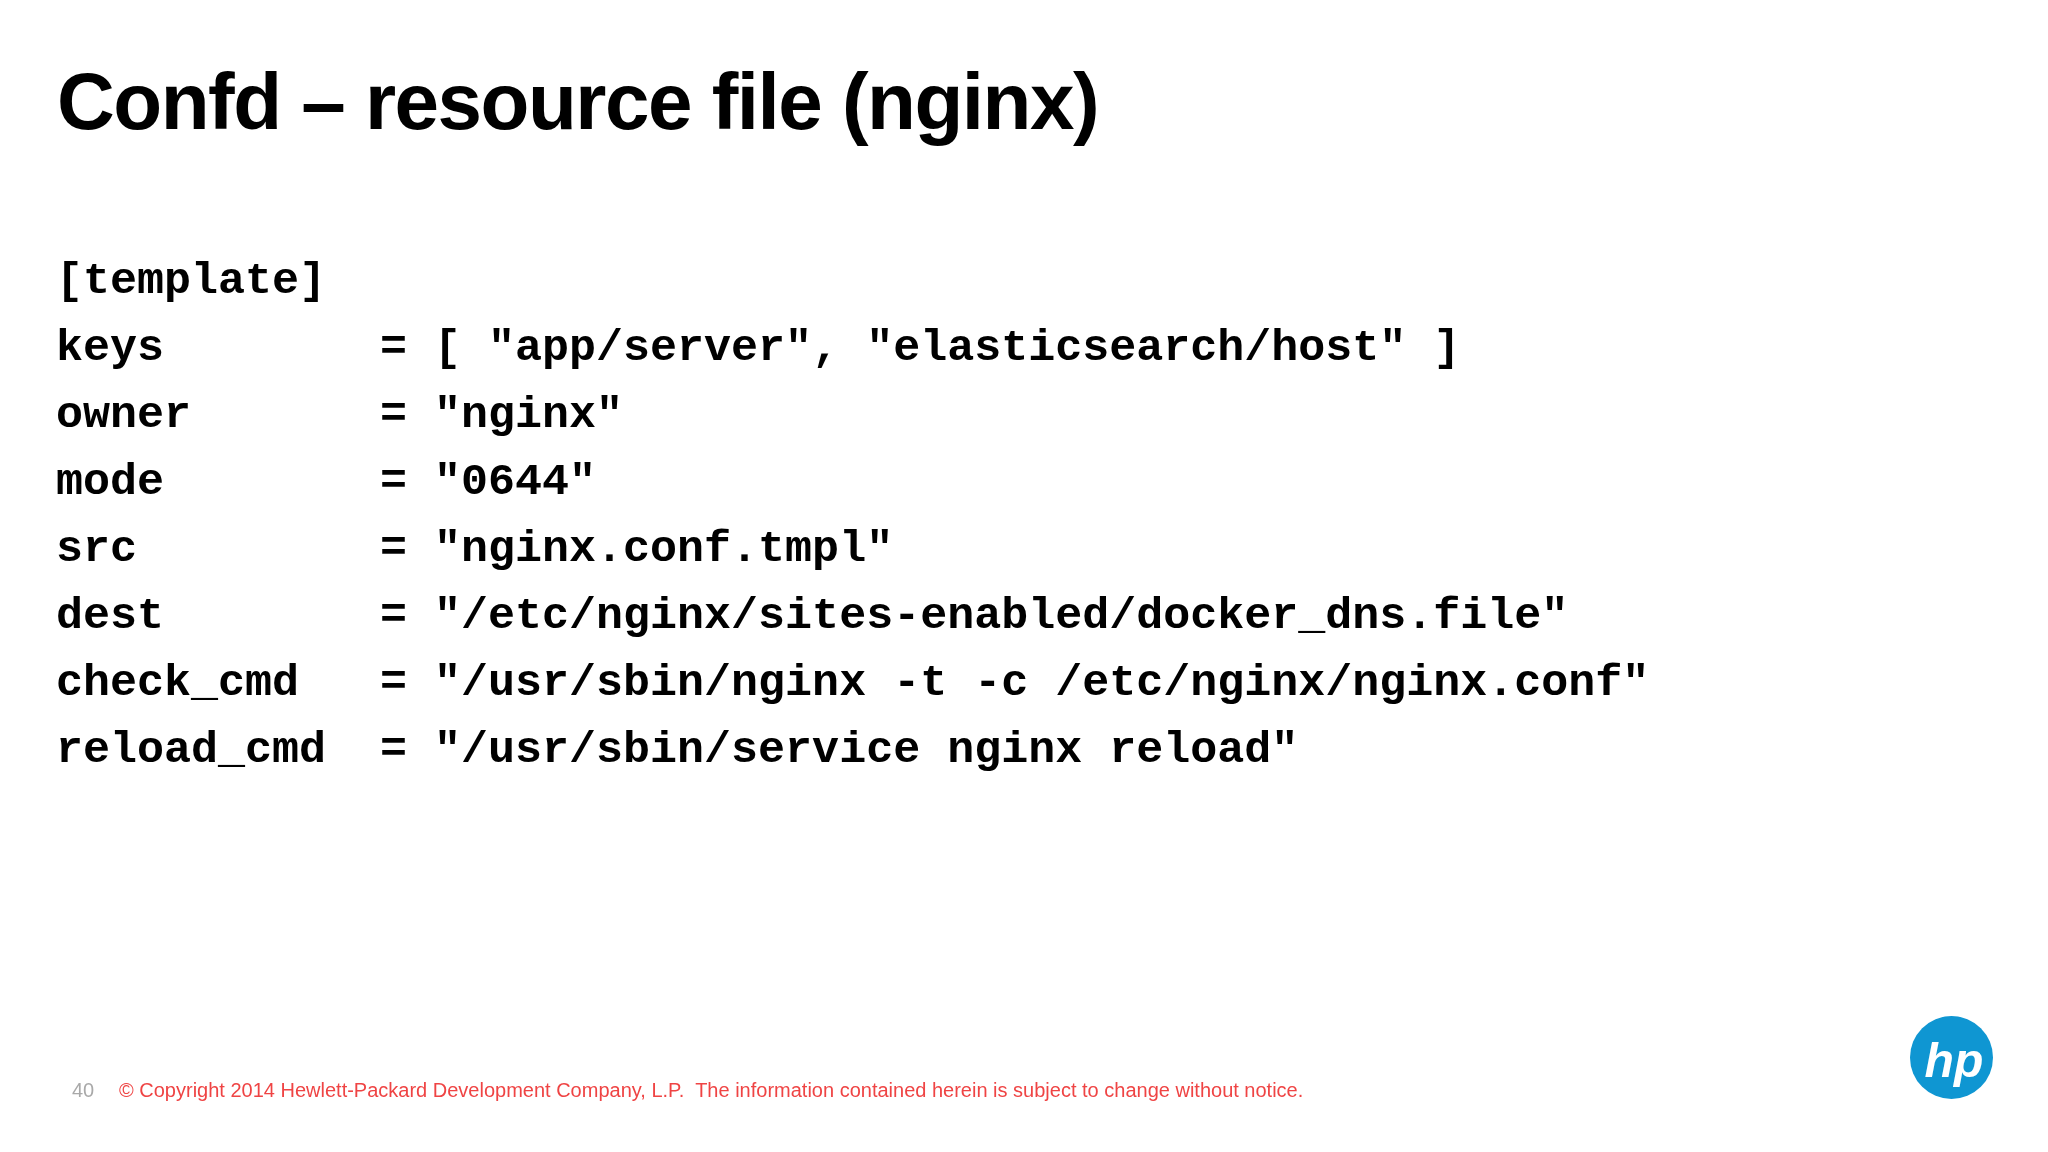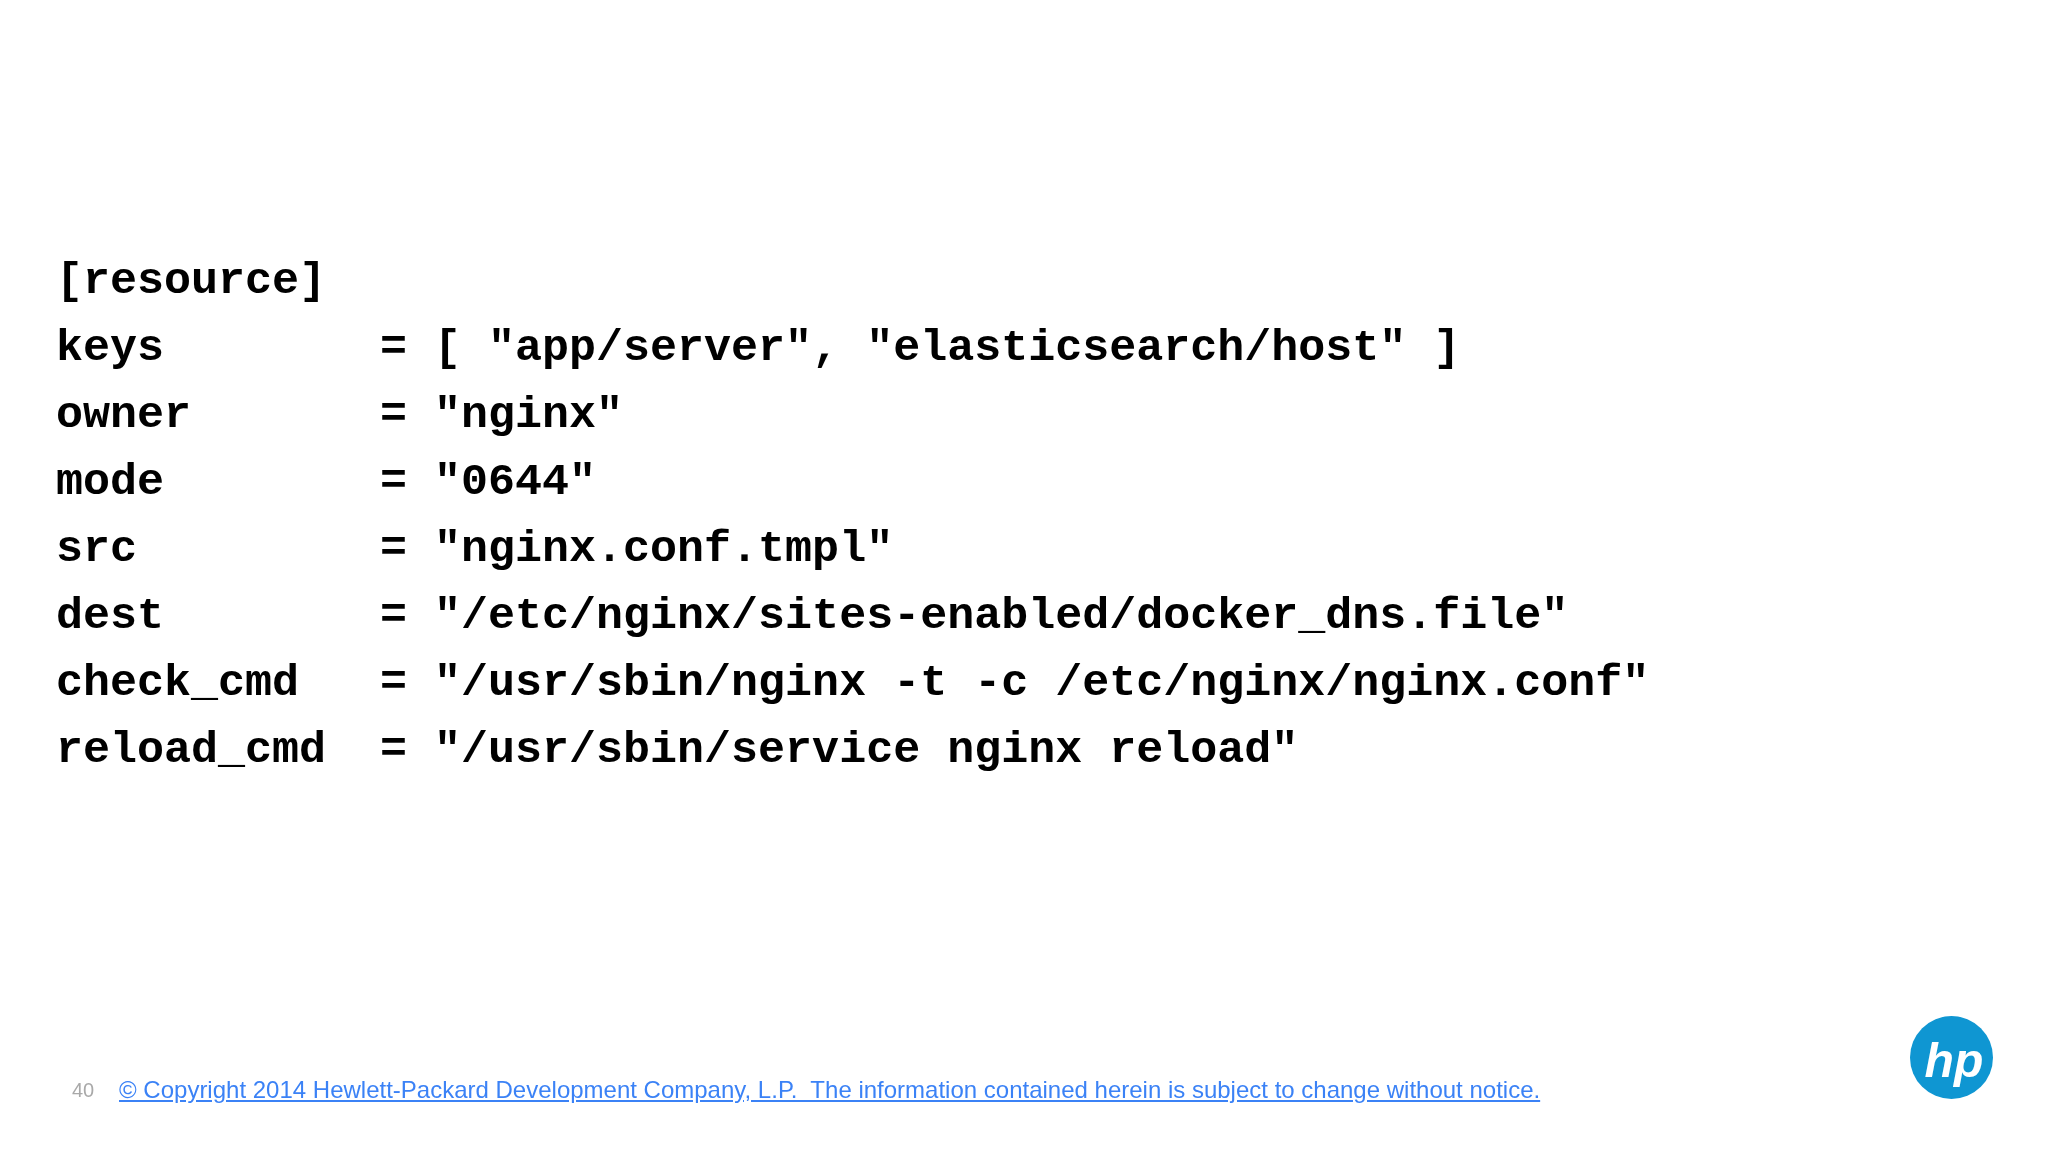--- a/index.html
+++ b/index.html
@@ -49,43 +49,43 @@
     top: 1078px;
     font-size: 20px;
     line-height: 24px;
     color: #a9a9a9;
     white-space: pre;
   }
   .footer-copyright {
     position: absolute;
     left: 119px;
     top: 1078px;
-    font-size: 24px;
+    font-size: 20px;
     line-height: 24px;
-    color: #3b82f6;
+    color: #ef4444;
     white-space: pre;
-    text-decoration: underline;
   }
   .hp-logo {
     position: absolute;
     left: 1910px;
     top: 1016px;
     width: 83px;
     height: 83px;
     text-align: center;
   }
 </style>
 </head>
 <body>
 
 <div class="slide">
 
+  <h1 class="slide-title">Confd – resource file (nginx)</h1>
 
   <div class="code-block">
-    <div class="code-line">[resource]</div>
+    <div class="code-line">[template]</div>
     <div class="code-line">keys        = [ "app/server", "elasticsearch/host" ]</div>
     <div class="code-line">owner       = "nginx"</div>
     <div class="code-line">mode        = "0644"</div>
     <div class="code-line">src         = "nginx.conf.tmpl"</div>
     <div class="code-line">dest        = "/etc/nginx/sites-enabled/docker_dns.file"</div>
     <div class="code-line">check_cmd   = "/usr/sbin/nginx -t -c /etc/nginx/nginx.conf"</div>
     <div class="code-line">reload_cmd  = "/usr/sbin/service nginx reload"</div>
   </div>
 
   <span class="footer-page-number">40</span>

